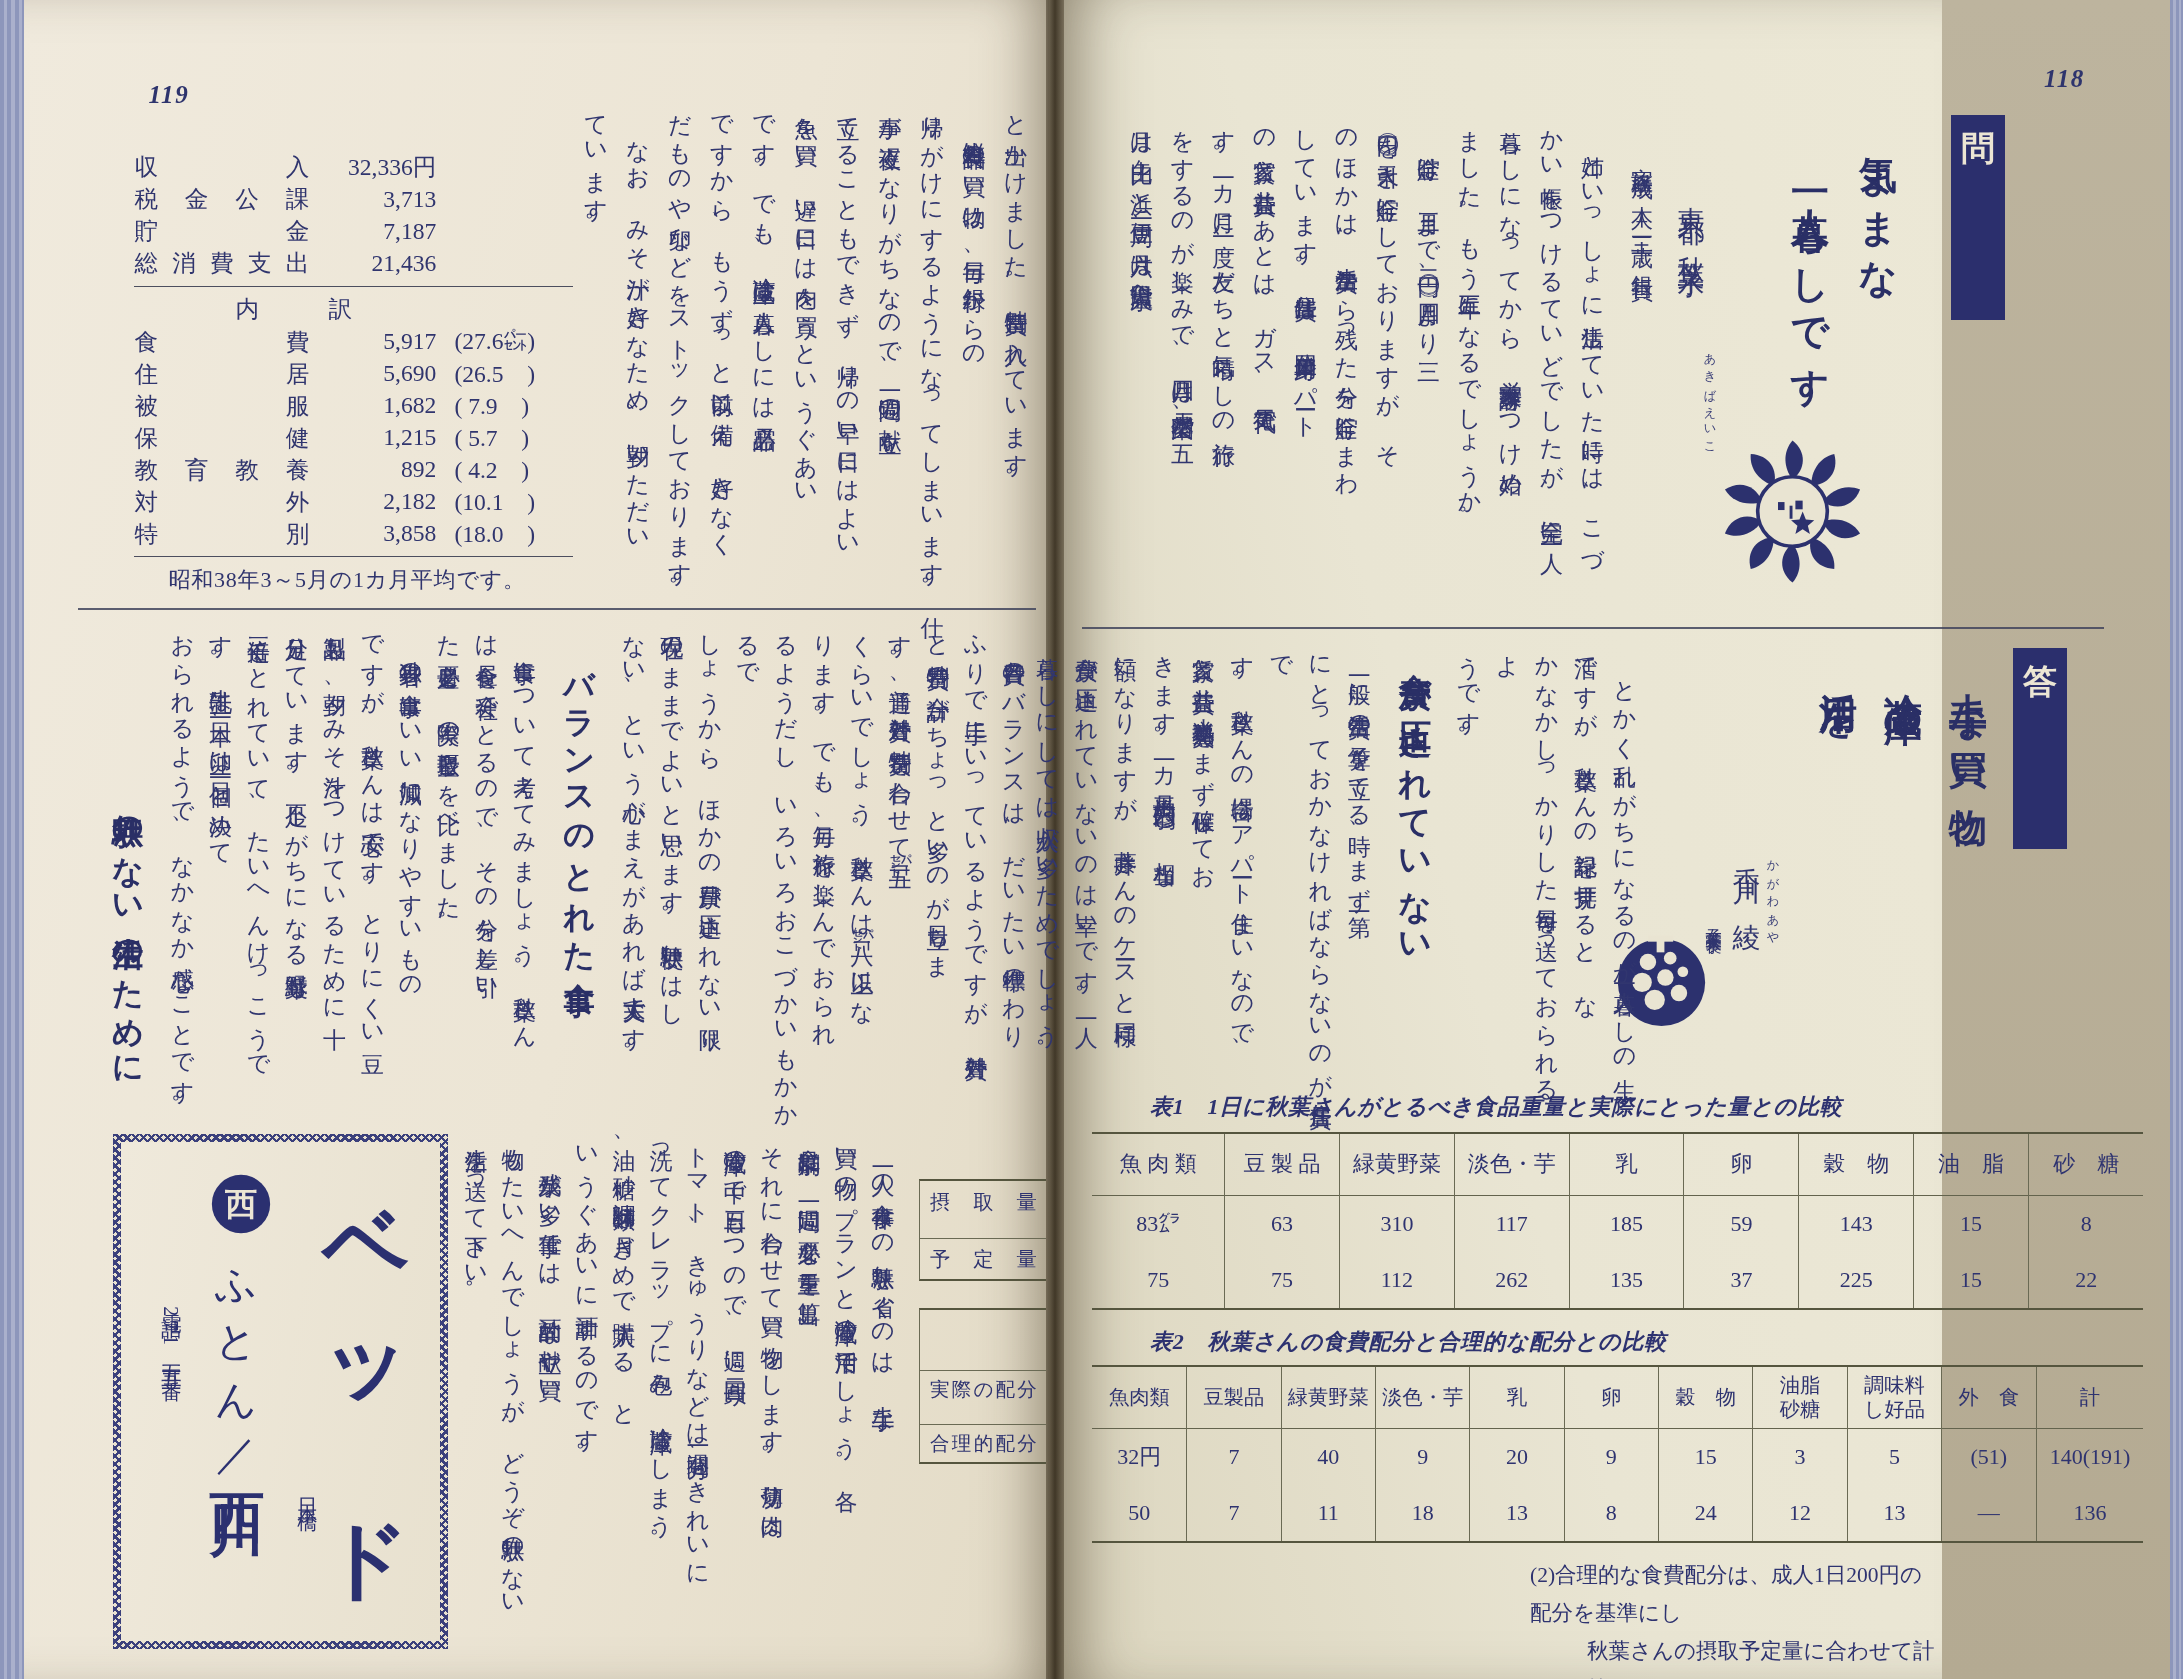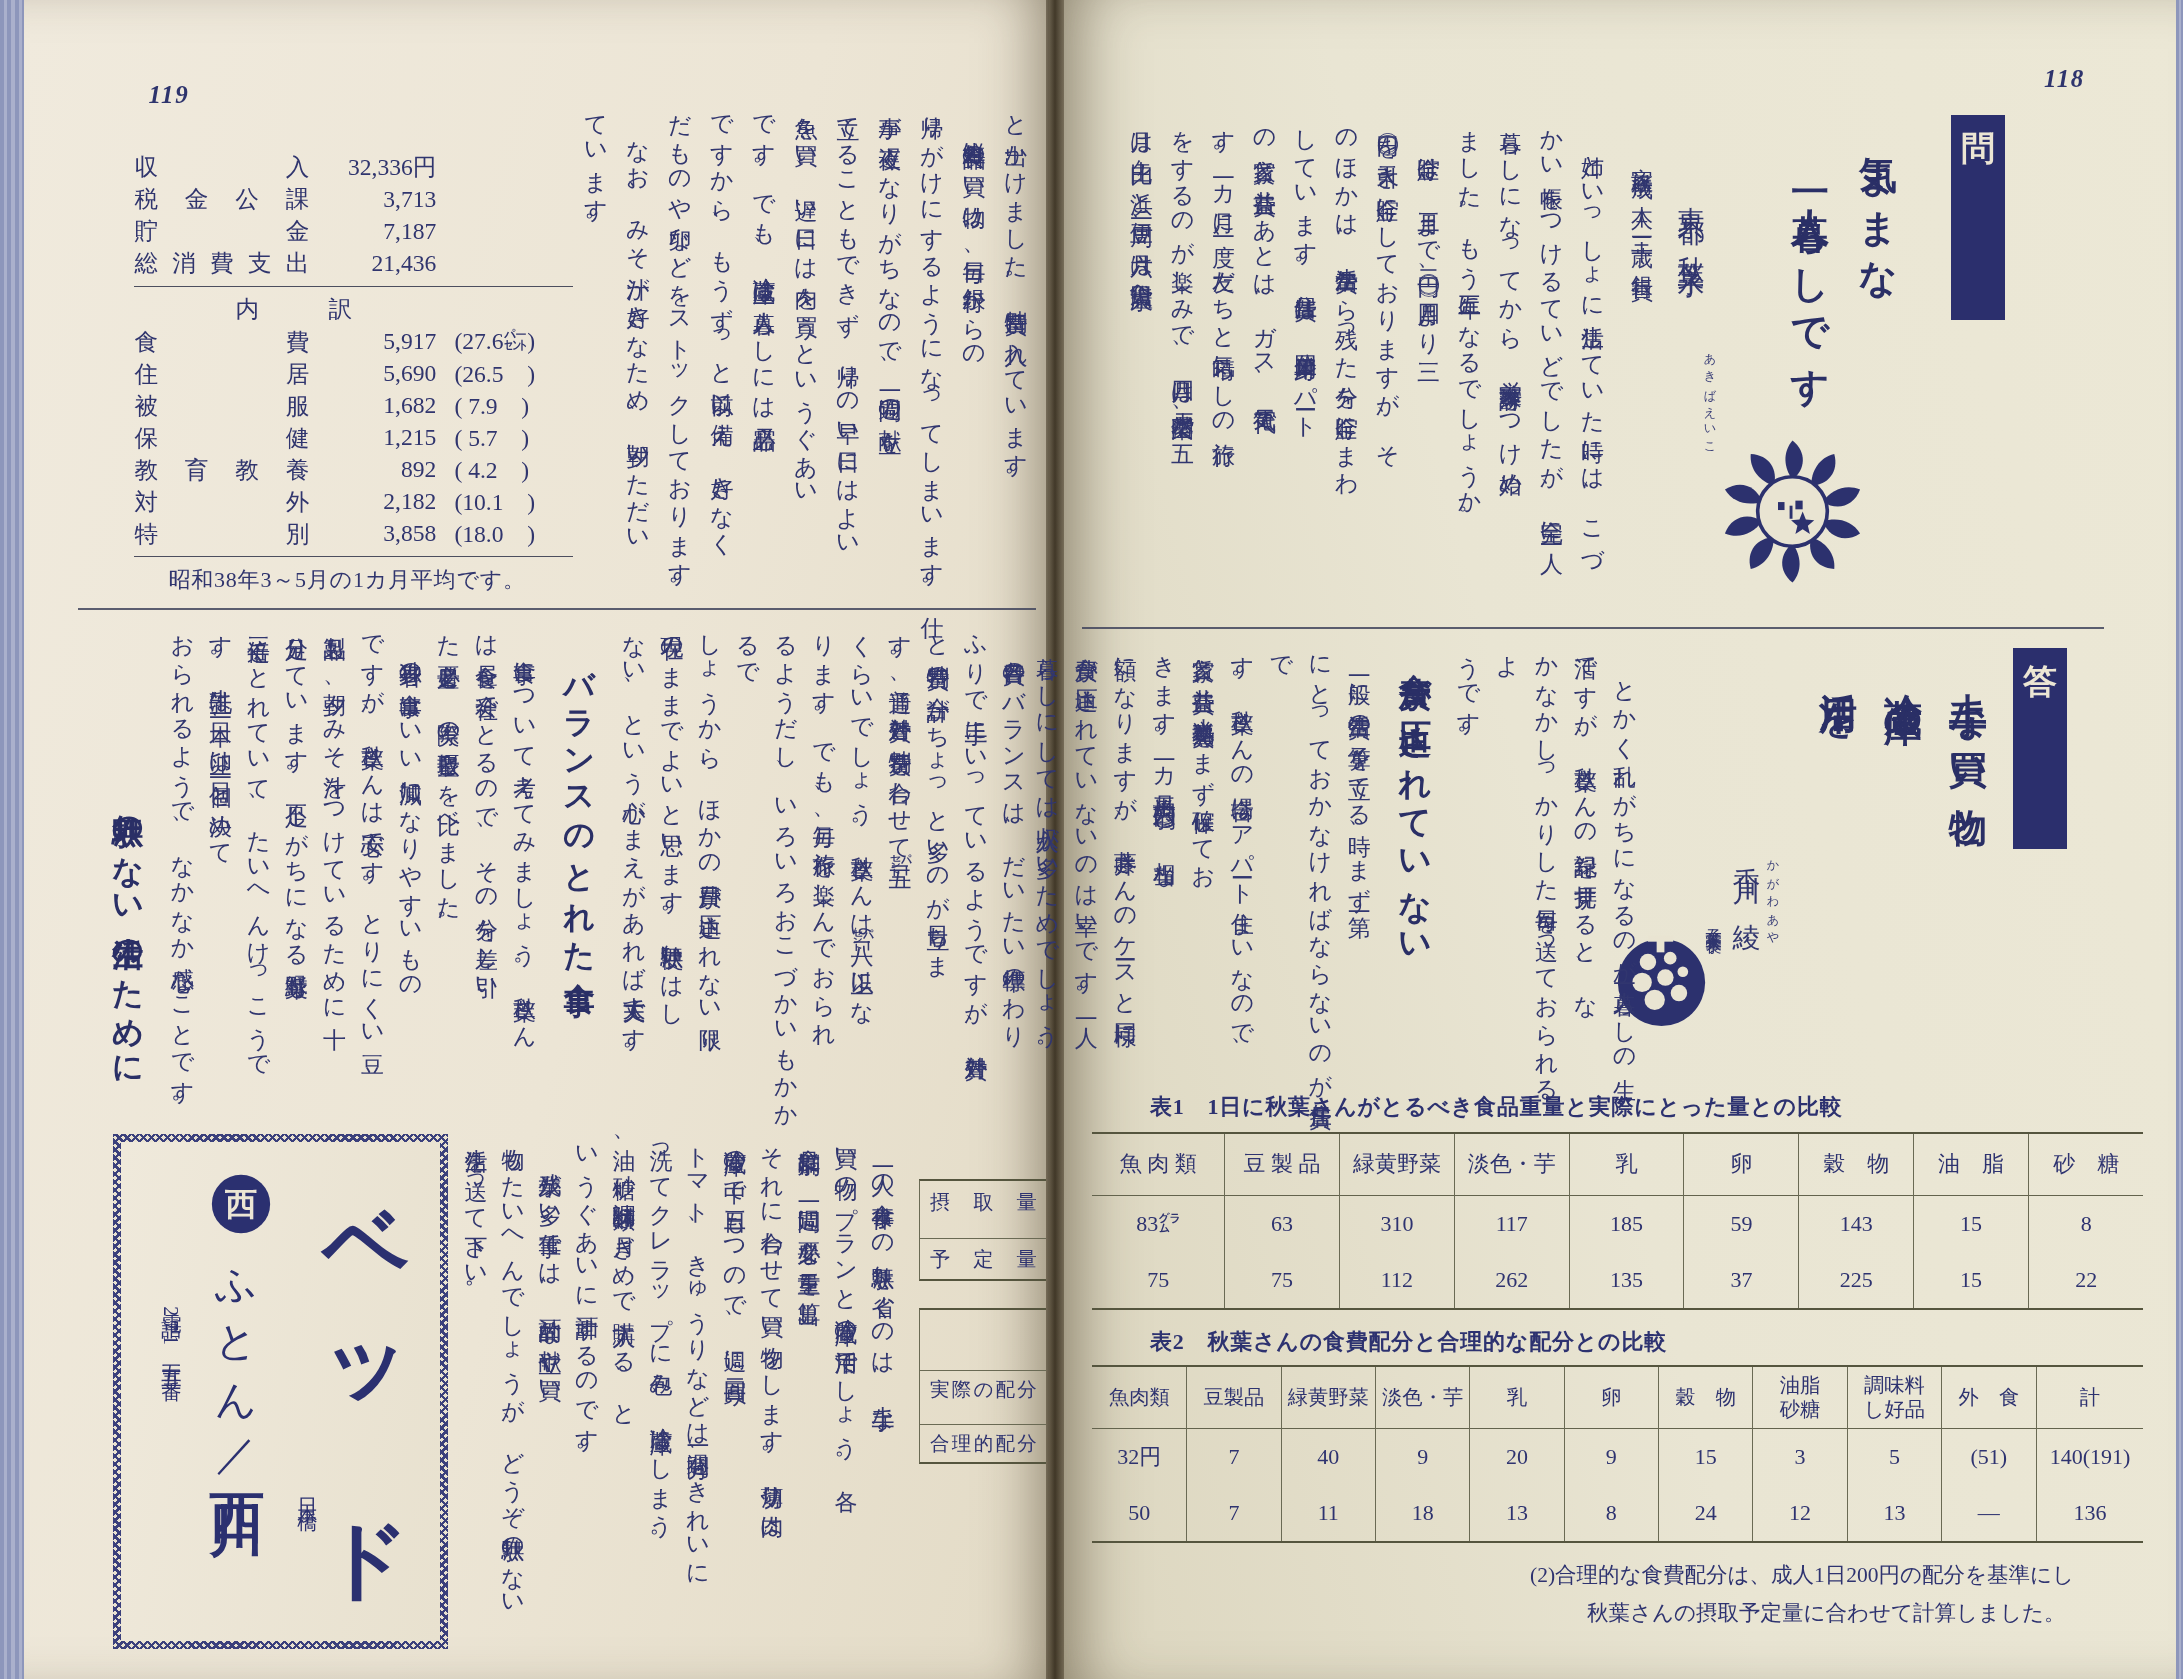--- a/index.html
+++ b/index.html
@@ -11,23 +11,23 @@
   }
   
   .edge-left{position:absolute;left:0;top:0;width:24.4px;height:100%;
     background:repeating-linear-gradient(90deg,#8d96bb 0 4.1px,#aab0cc 4.1px 7.3px);}
   .edge-right{position:absolute;right:0;top:0;width:13px;height:100%;
     background:repeating-linear-gradient(90deg,#8d96bb 0 3.2px,#aab0cc 3.2px 5.7px);}
   .page{position:absolute;top:0;height:1680px;}
   .page-left{left:24.4px;width:1025px;
     background:linear-gradient(105deg,#f0eadd 0%,#ece5d5 55%,#e3dbc6 100%);
     box-shadow:inset -37px 0 57px -26px rgba(62,50,28,.50);}
-  .page-right{left:1064px;width:1064px;
+  .page-right{left:1064px;width:878px;
     background:linear-gradient(255deg,#ece8d6 0%,#e9e5d3 55%,#dcd6bf 100%);
-    box-shadow:inset 41px 0 65px -29px rgba(62,50,28,.55);padding-left:48px;}
+    box-shadow:inset 41px 0 65px -29px rgba(62,50,28,.55);}
   .gutter{position:absolute;left:1046px;top:0;width:19.5px;height:100%;
     background:linear-gradient(90deg,rgba(45,34,16,.45),rgba(35,26,12,.8) 45%,rgba(45,34,16,.4));}
 
   .pnum{position:absolute;font-size:25px;font-style:italic;font-weight:bold;color:#2e346d;letter-spacing:1.6px;}
   .pnum-l{left:140px;top:81px;}
 
   
   .vflow{position:absolute;writing-mode:vertical-rl;}
   .colgroup{display:contents;}
   .vcol{line-height:var(--pitch,41px);letter-spacing:1.6px;}
@@ -61,21 +61,21 @@
   .a-byline-title{left:1702px;top:915px;height:179px;writing-mode:vertical-rl;position:absolute;
     font-size:16.2px;letter-spacing:1.6px;}
   .a-flow{left:1105px;top:640px;height:455px;width:539px;font-size:23px;--pitch:39px;}
   .a-flow .vhead{font-size:32.5px;line-height:54px;letter-spacing:4.1px;padding-top:6.5px;margin-left:9.7px;margin-right:6.5px;}
 
   
   .sun{position:absolute;left:1720px;top:439px;width:145px;height:145px;}
   .flower{position:absolute;left:1613px;top:931px;width:97px;height:97px;}
 
   
-  .tbl-title{position:absolute;font-size:22px;font-weight:700;color:#2d3270;letter-spacing:0.8px;}
+  .tbl-title{position:absolute;font-size:22px;font-weight:700;color:#2d3270;letter-spacing:0.8px;font-style:italic;}
   .t1-title{left:1150px;top:1092px;}
   .t2-title{left:1150px;top:1327px;}
   table.datatable{position:absolute;border-collapse:collapse;table-layout:fixed;
     color:#2e3370;font-size:22px;background:transparent;}
   .t1{left:1092px;top:1132px;width:1051px;}
   .t2{left:1092px;top:1365px;width:1051px;}
   .datatable th,.datatable td{border-left:1.2px solid #6a6a54;font-weight:normal;
     text-align:center;white-space:pre-line;padding:0 4.9px;}
   .datatable th:first-child,.datatable td:first-child{border-left:none;}
   .datatable thead tr{height:62px;}

